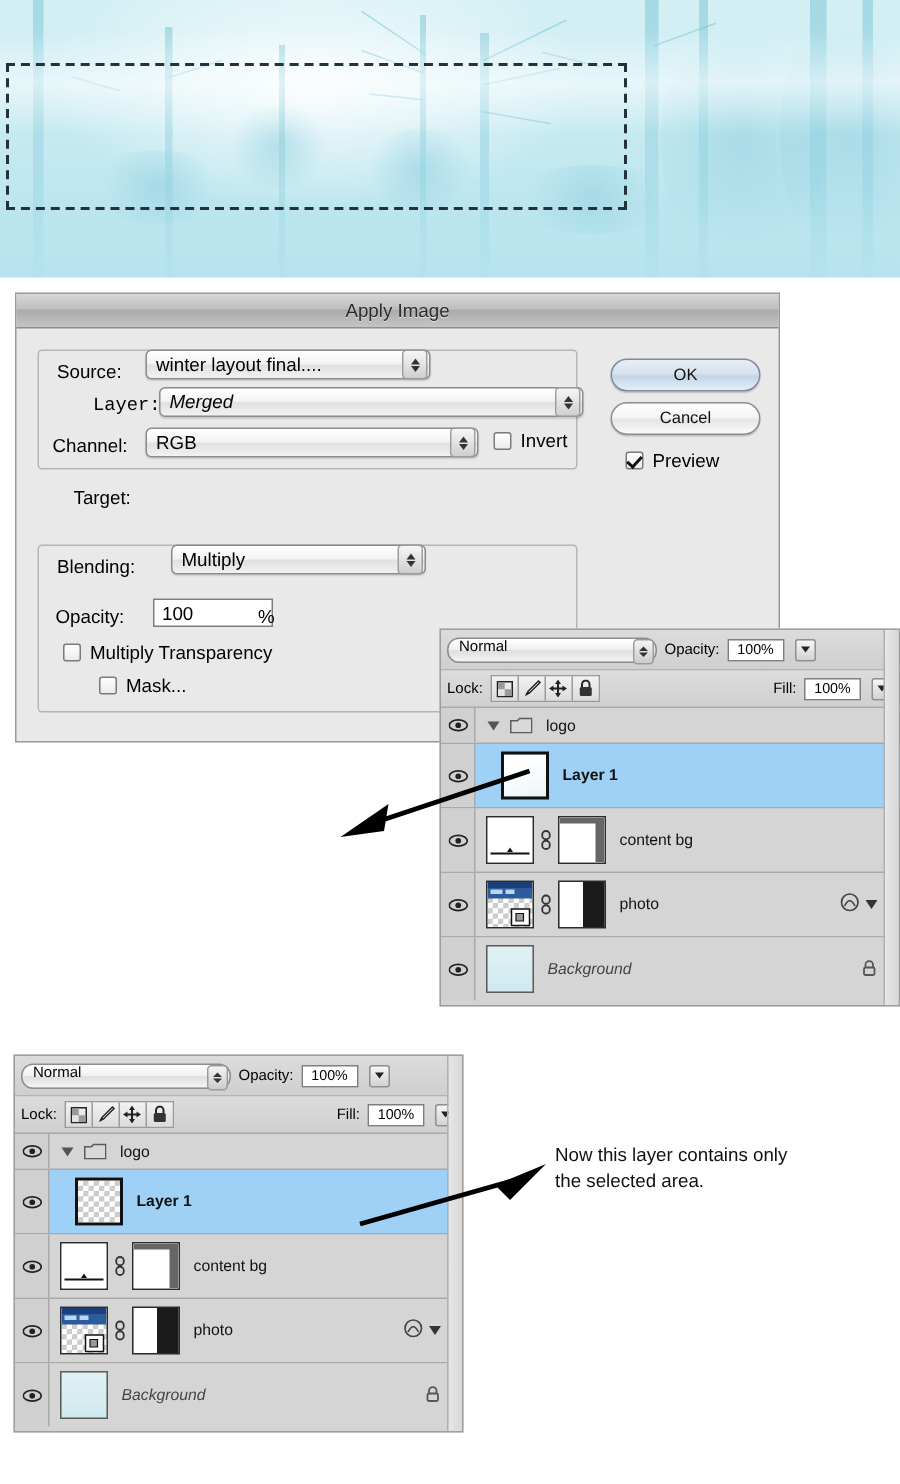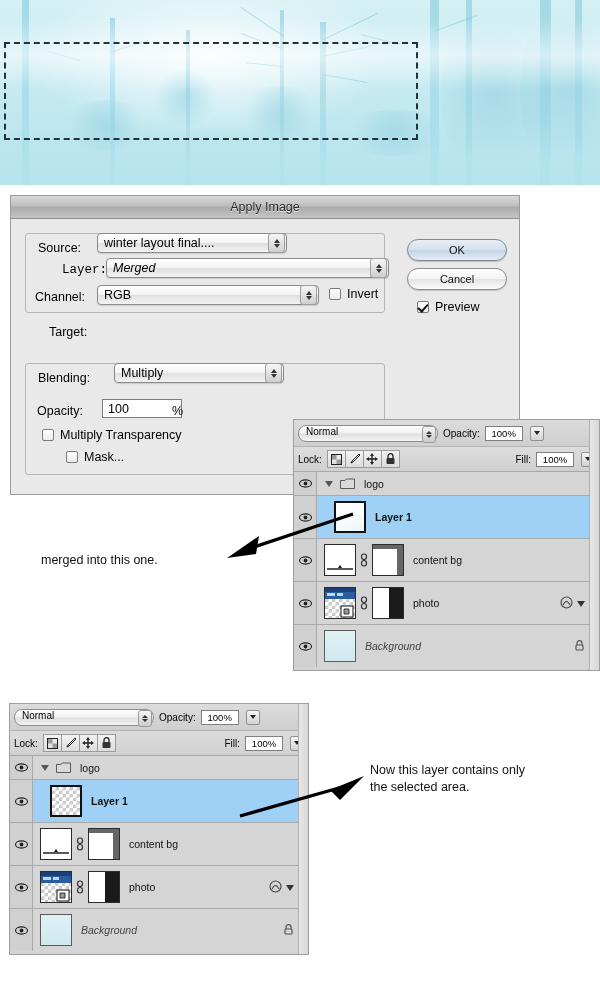--- a/index.html
+++ b/index.html
@@ -704,21 +704,20 @@
   </div>
 
   <div class="panel-scroll"></div>
 </div>
 
 <svg class="anno-arrow" style="left:225px;top:508px;" width="130" height="55" viewBox="0 0 130 55">
   <line x1="128" y1="6" x2="26" y2="40" stroke="#000" stroke-width="3.2"></line>
   <path d="M2 50 L34 28 L31 46 Z" fill="#000"></path>
 </svg>
 <div class="anno-text" style="left:41px;top:552px;width:235px;">
-  <div>merged into this one.</div>
 </div>
 
 <svg class="anno-arrow" style="left:238px;top:772px;" width="130" height="52" viewBox="0 0 130 52">
   <line x1="2" y1="44" x2="108" y2="14" stroke="#000" stroke-width="3.2"></line>
   <path d="M126 4 L92 18 L102 28 Z" fill="#000"></path>
 </svg>
 <div class="anno-text" style="left:370px;top:762px;width:215px;">
   <div>Now this layer contains only</div>
   <div>the selected area.</div>
 </div>

